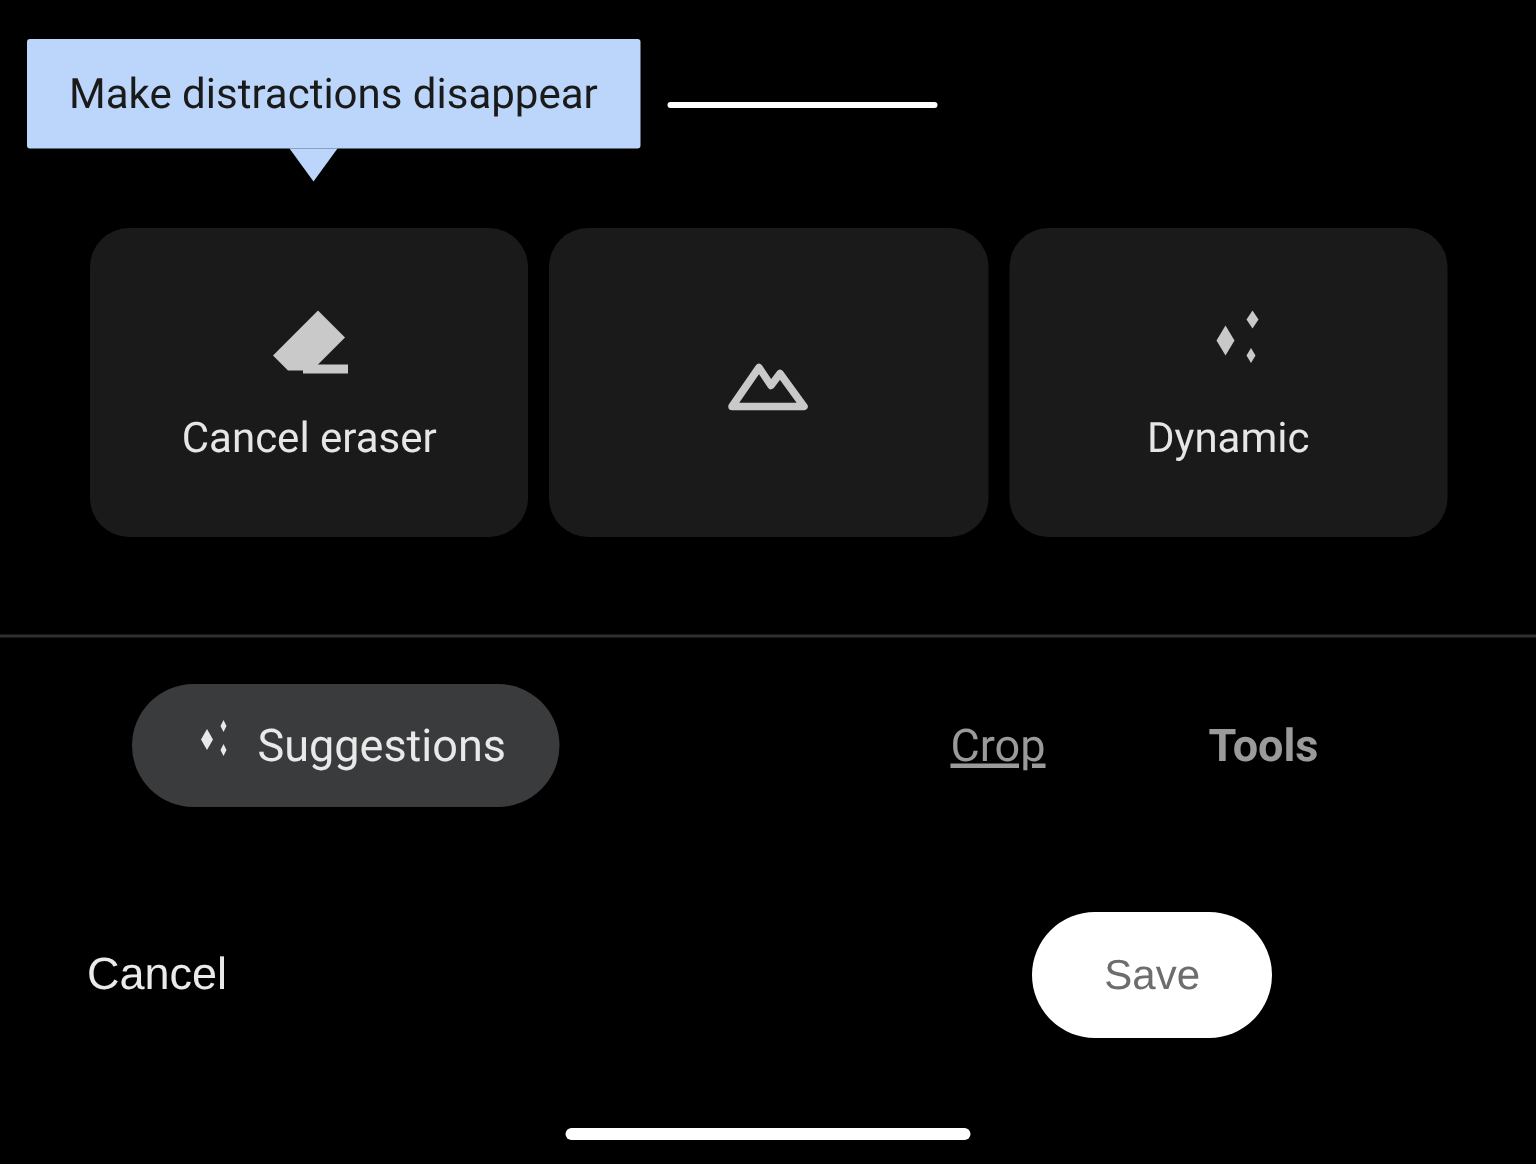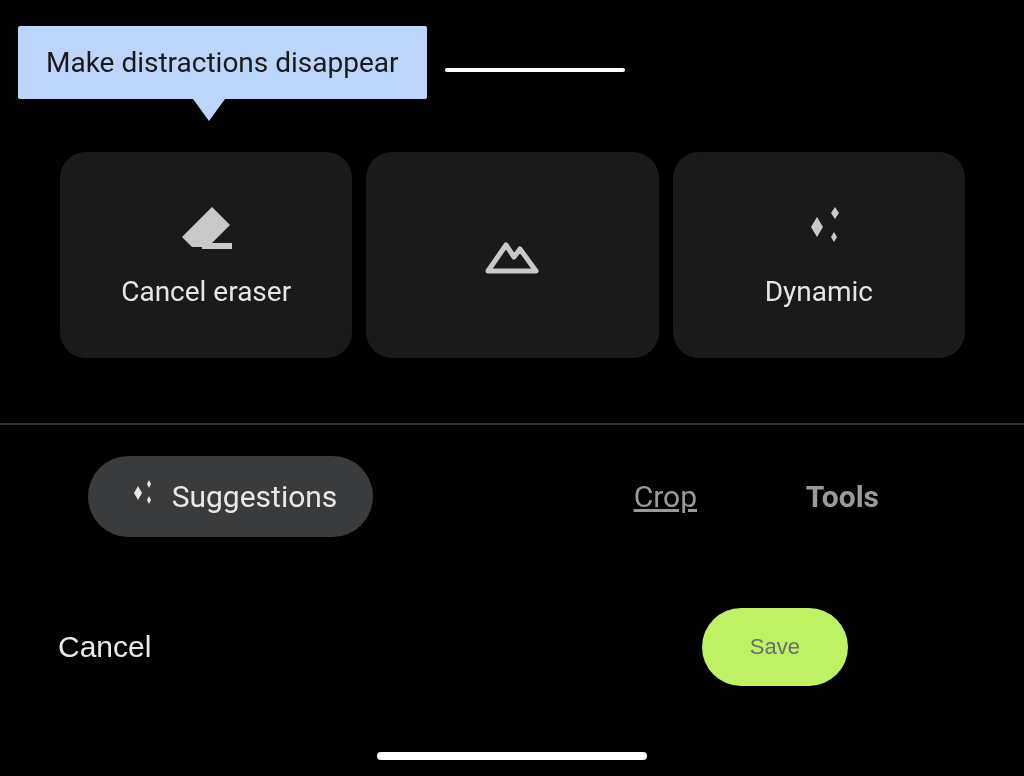--- a/index.html
+++ b/index.html
@@ -107,23 +107,23 @@
     justify-content: space-between;
     padding: 0 58px 0 58px;
   }
   .cancel {
     font-size: 30px;
     color: #eaeaea;
     cursor: pointer;
     background: none; border: none;
   }
   .save {
-    font-size: 22px;
+    font-size: 28px;
     color: #6d6d6d;
-    background: #bef264;
+    background: #ffffff;
     border: none;
     padding: 26px 48px;
     border-radius: 44px;
     cursor: pointer;
   }
 
   
   .home-indicator {
     position: absolute;
     left: 50%; transform: translateX(-50%);

